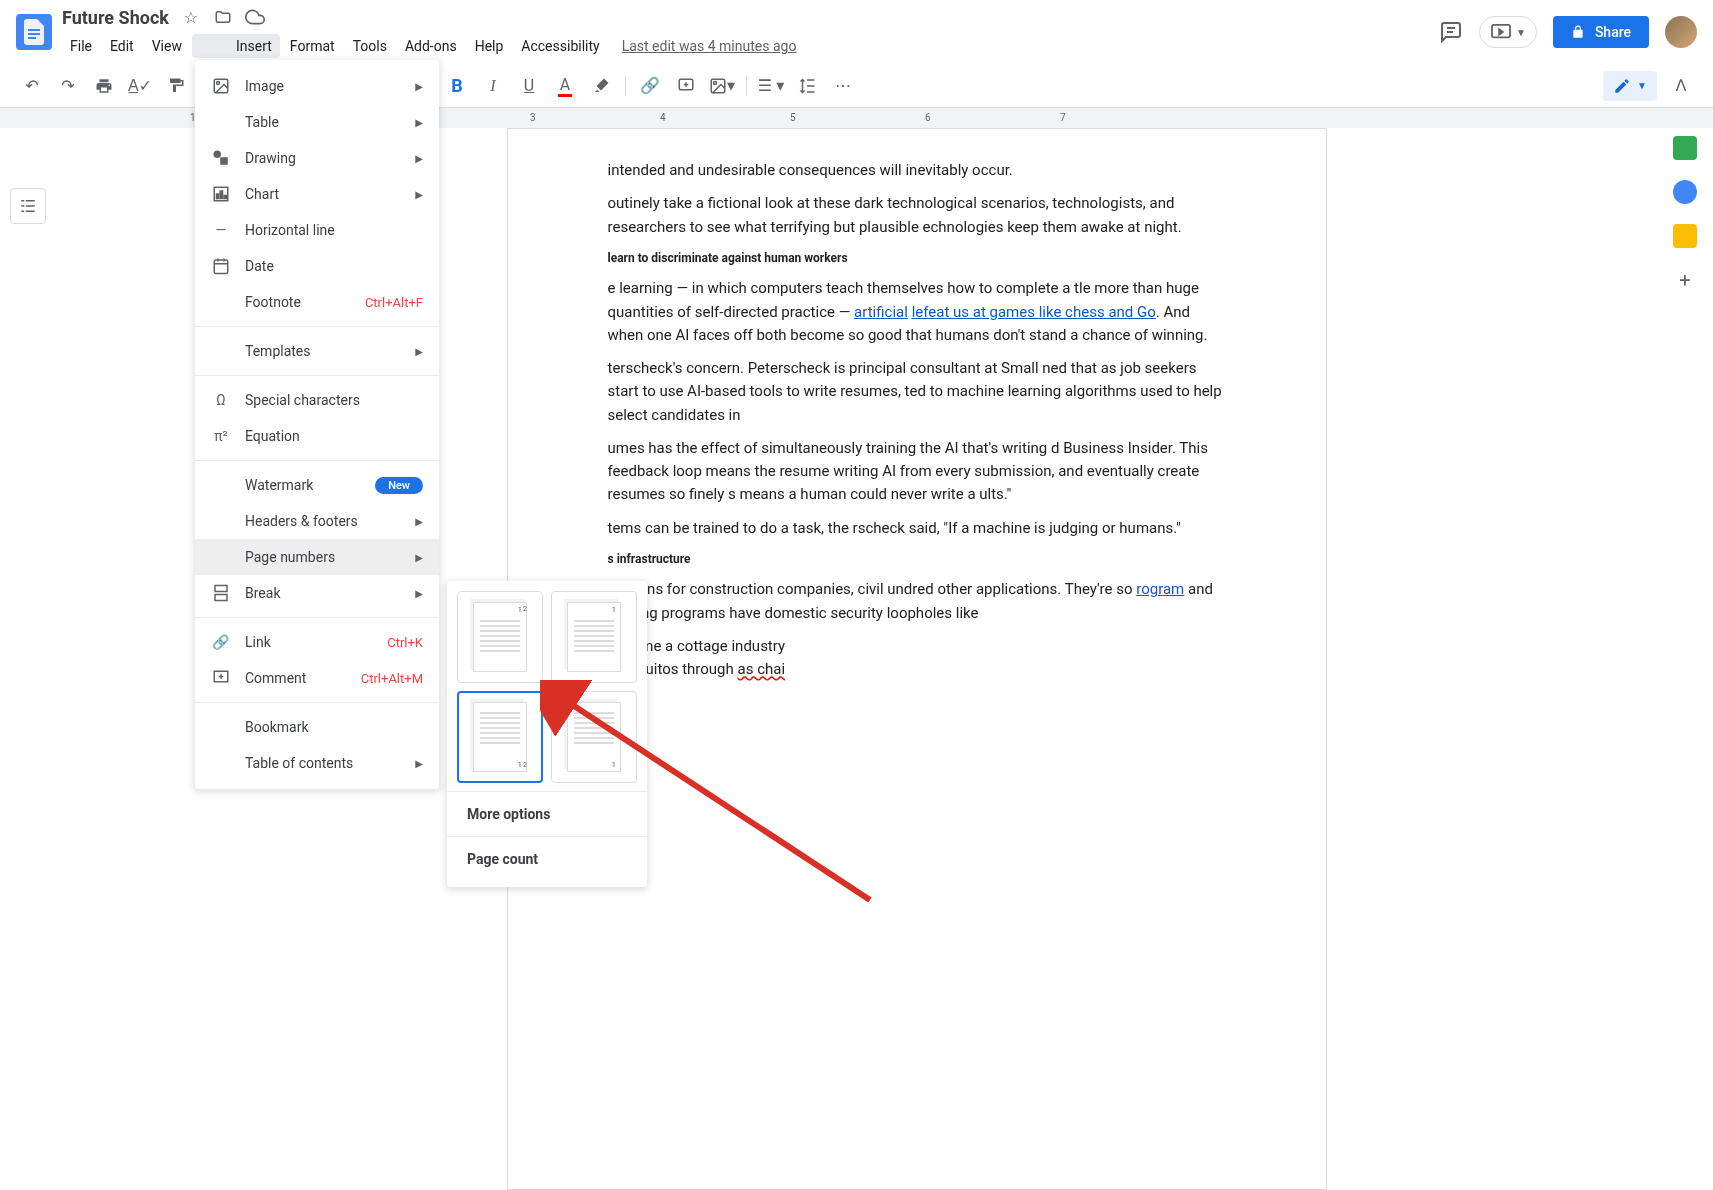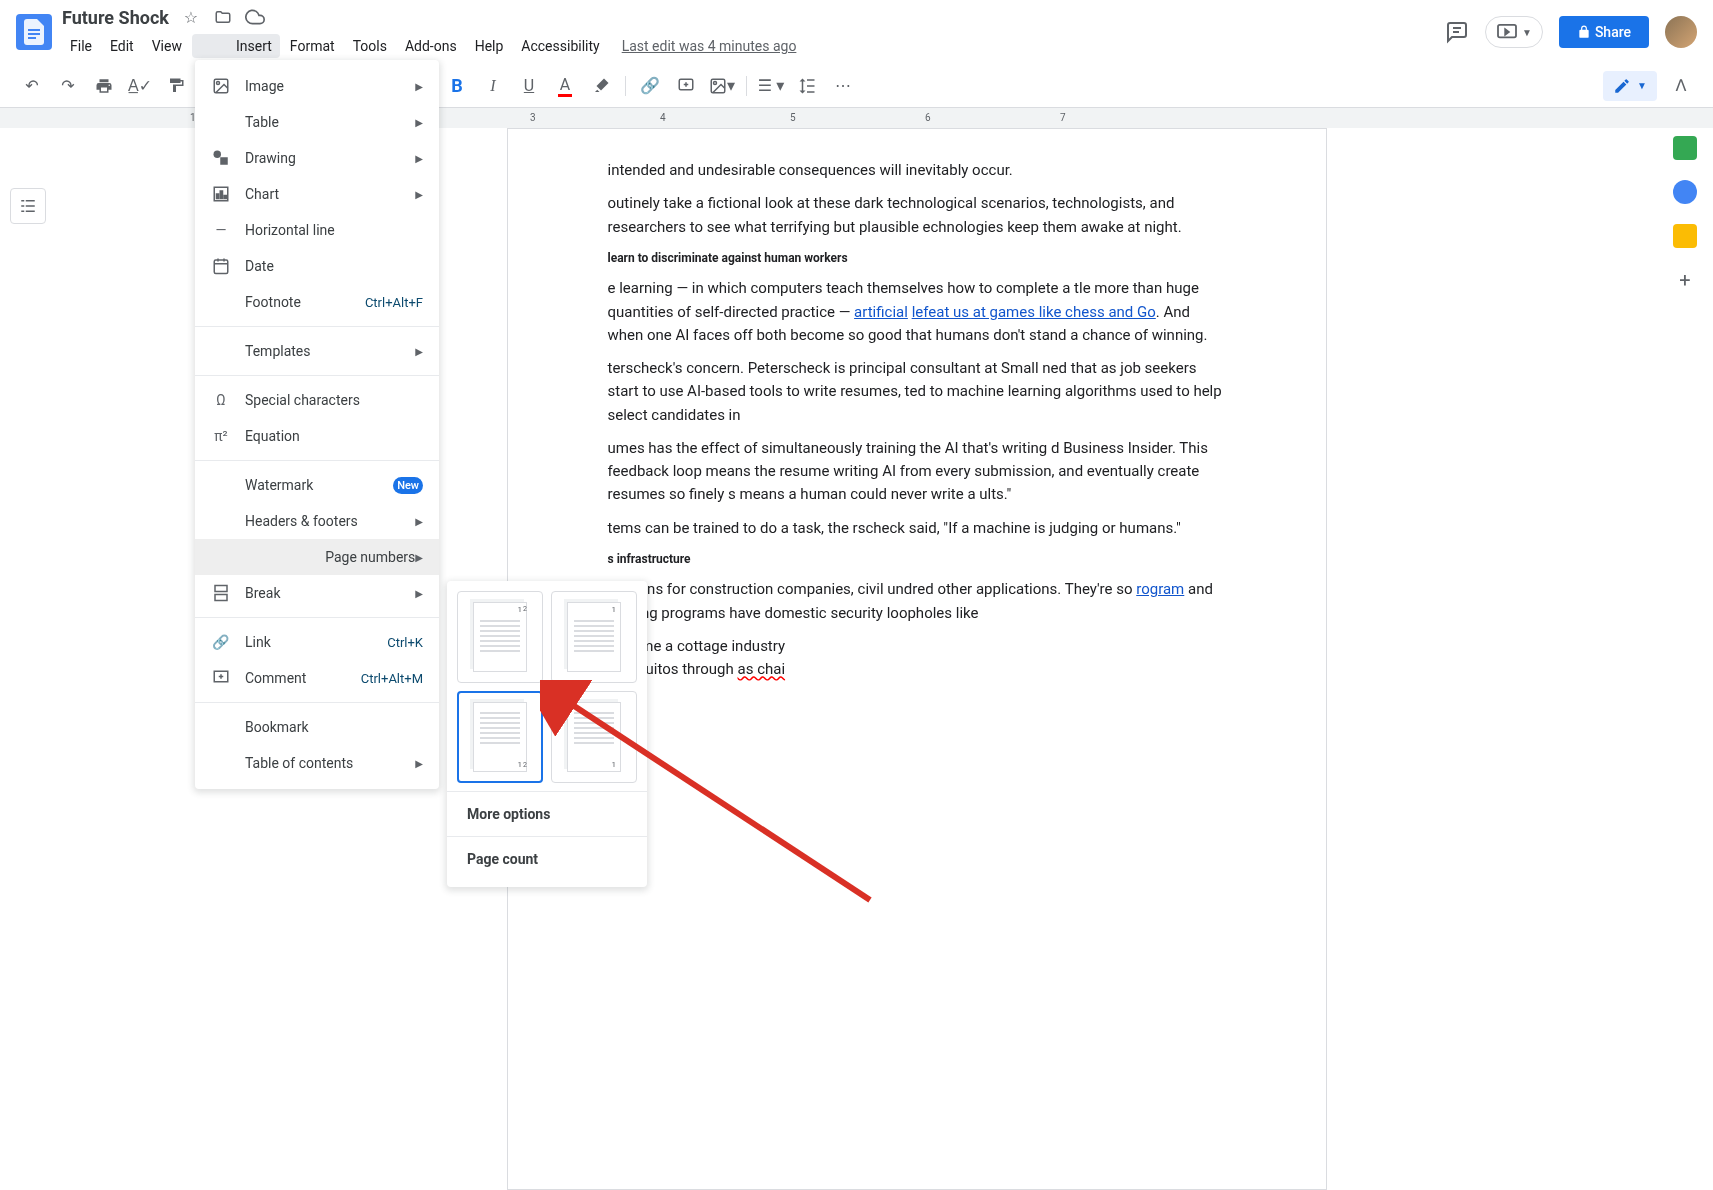--- a/index.html
+++ b/index.html
@@ -13,21 +13,21 @@
 .title-row { display: flex; align-items: center; gap: 12px; height: 26px; }
 .doc-title { font-size: 18px; color: #3c4043; font-weight: bold; }
 .title-icon { color: #5f6368; width: 20px; height: 20px; display: flex; align-items: center; justify-content: center; }
 .menu-bar { display: flex; align-items: center; gap: 2px; height: 28px; margin-top: 2px; }
 .menu-item { padding: 4px 8px; font-size: 14px; color: #202124; cursor: pointer; border-radius: 4px; }
 .menu-item.active { background: #e8eaed; padding-left: 44px; }
 .last-edit { font-size: 14px; color: #5f6368; text-decoration: underline; margin-left: 12px; }
 .header-right { display: flex; align-items: center; gap: 16px; }
 .header-icon { color: #5f6368; width: 24px; height: 24px; }
 .present-btn { border: 1px solid #dadce0; border-radius: 32px; padding: 6px 10px; display: flex; align-items: center; gap: 4px; }
-.share-btn { background: #1a73e8; color: #fff; border-radius: 4px; padding: 8px 18px; font-size: 14px; font-weight: 500; display: flex; align-items: center; gap: 4px; }
+.share-btn { background: #1a73e8; color: #fff; border-radius: 4px; padding: 8px 18px; font-size: 14px; font-weight: 500; display: flex; align-items: center; gap: 10px; }
 .avatar { width: 32px; height: 32px; border-radius: 50%; background: linear-gradient(135deg, #8b7355, #d4a574); }
 
 
 .toolbar { height: 44px; border-bottom: 1px solid #dadce0; display: flex; align-items: center; padding: 0 16px; gap: 4px; }
 .tb-btn { width: 32px; height: 32px; display: flex; align-items: center; justify-content: center; color: #5f6368; border-radius: 4px; }
 .tb-sep { width: 1px; height: 20px; background: #dadce0; margin: 0 4px; }
 .font-size-box { display: flex; align-items: center; border: 1px solid #dadce0; border-radius: 2px; }
 .fs-btn { width: 24px; height: 24px; display: flex; align-items: center; justify-content: center; color: #5f6368; }
 .fs-val { width: 32px; text-align: center; font-size: 14px; color: #3c4043; }
 .bold-b { font-weight: bold; color: #1a73e8; font-size: 18px; }
@@ -49,27 +49,27 @@
 .page p { margin: 10px 0; }
 .page .heading { font-weight: bold; font-size: 12px; }
 .page a { color: #1155cc; text-decoration: underline; }
 .page .typo { text-decoration: underline wavy red; }
 .right-panel { width: 56px; padding-top: 8px; display: flex; flex-direction: column; align-items: center; gap: 20px; }
 .side-icon { width: 24px; height: 24px; border-radius: 4px; }
 
 
 .insert-menu { position: absolute; left: 195px; top: 60px; width: 244px; background: #fff; box-shadow: 0 2px 6px 2px rgba(60,64,67,.15); border-radius: 4px; padding: 8px 0; z-index: 100; font-size: 14px; color: #3c4043; }
 .menu-row { display: flex; align-items: center; padding: 6px 16px; height: 36px; cursor: pointer; }
-.menu-row.highlighted { background: #eee; text-align: right; }
+.menu-row.highlighted { background: #eee; }
 .menu-row-icon { width: 20px; height: 20px; margin-right: 14px; color: #5f6368; display: flex; align-items: center; justify-content: center; }
 .menu-row-label { flex: 1; }
 .menu-row-arrow { color: #5f6368; font-size: 10px; }
-.menu-row-shortcut { color: #0c4a6e; font-size: 13px; }
+.menu-row-shortcut { color: #ef4444; font-size: 13px; }
 .menu-divider { height: 1px; background: #e8eaed; margin: 6px 0; }
-.new-badge { background: #1a73e8; color: #fff; font-size: 11px; padding: 2px 4px; border-radius: 10px; font-weight: 500; text-align: right; }
+.new-badge { background: #1a73e8; color: #fff; font-size: 11px; padding: 2px 13px; border-radius: 10px; font-weight: 500; text-align: right; }
 
 
 .pn-submenu { position: absolute; left: 447px; top: 581px; width: 200px; background: #fff; box-shadow: 0 2px 6px 2px rgba(60,64,67,.15); border-radius: 4px; padding: 10px; z-index: 101; font-size: 14px; color: #3c4043; }
 .pn-grid { display: grid; grid-template-columns: 1fr 1fr; gap: 8px; margin-bottom: 8px; }
 .pn-option { border: 1px solid #dadce0; border-radius: 4px; height: 92px; display: flex; align-items: center; justify-content: center; cursor: pointer; padding: 4px; }
 .pn-option.selected { border: 2px solid #1a73e8; }
 .pn-preview { width: 54px; height: 70px; border: 1px solid #dadce0; position: relative; background: #fff; box-shadow: -3px -3px 0 #f1f3f4; }
 .pn-preview .lines { position: absolute; left: 6px; right: 6px; }
 .pn-preview .lines div { height: 2px; background: #dadce0; margin: 3px 0; }
 .pn-num { position: absolute; font-size: 8px; color: #5f6368; }

